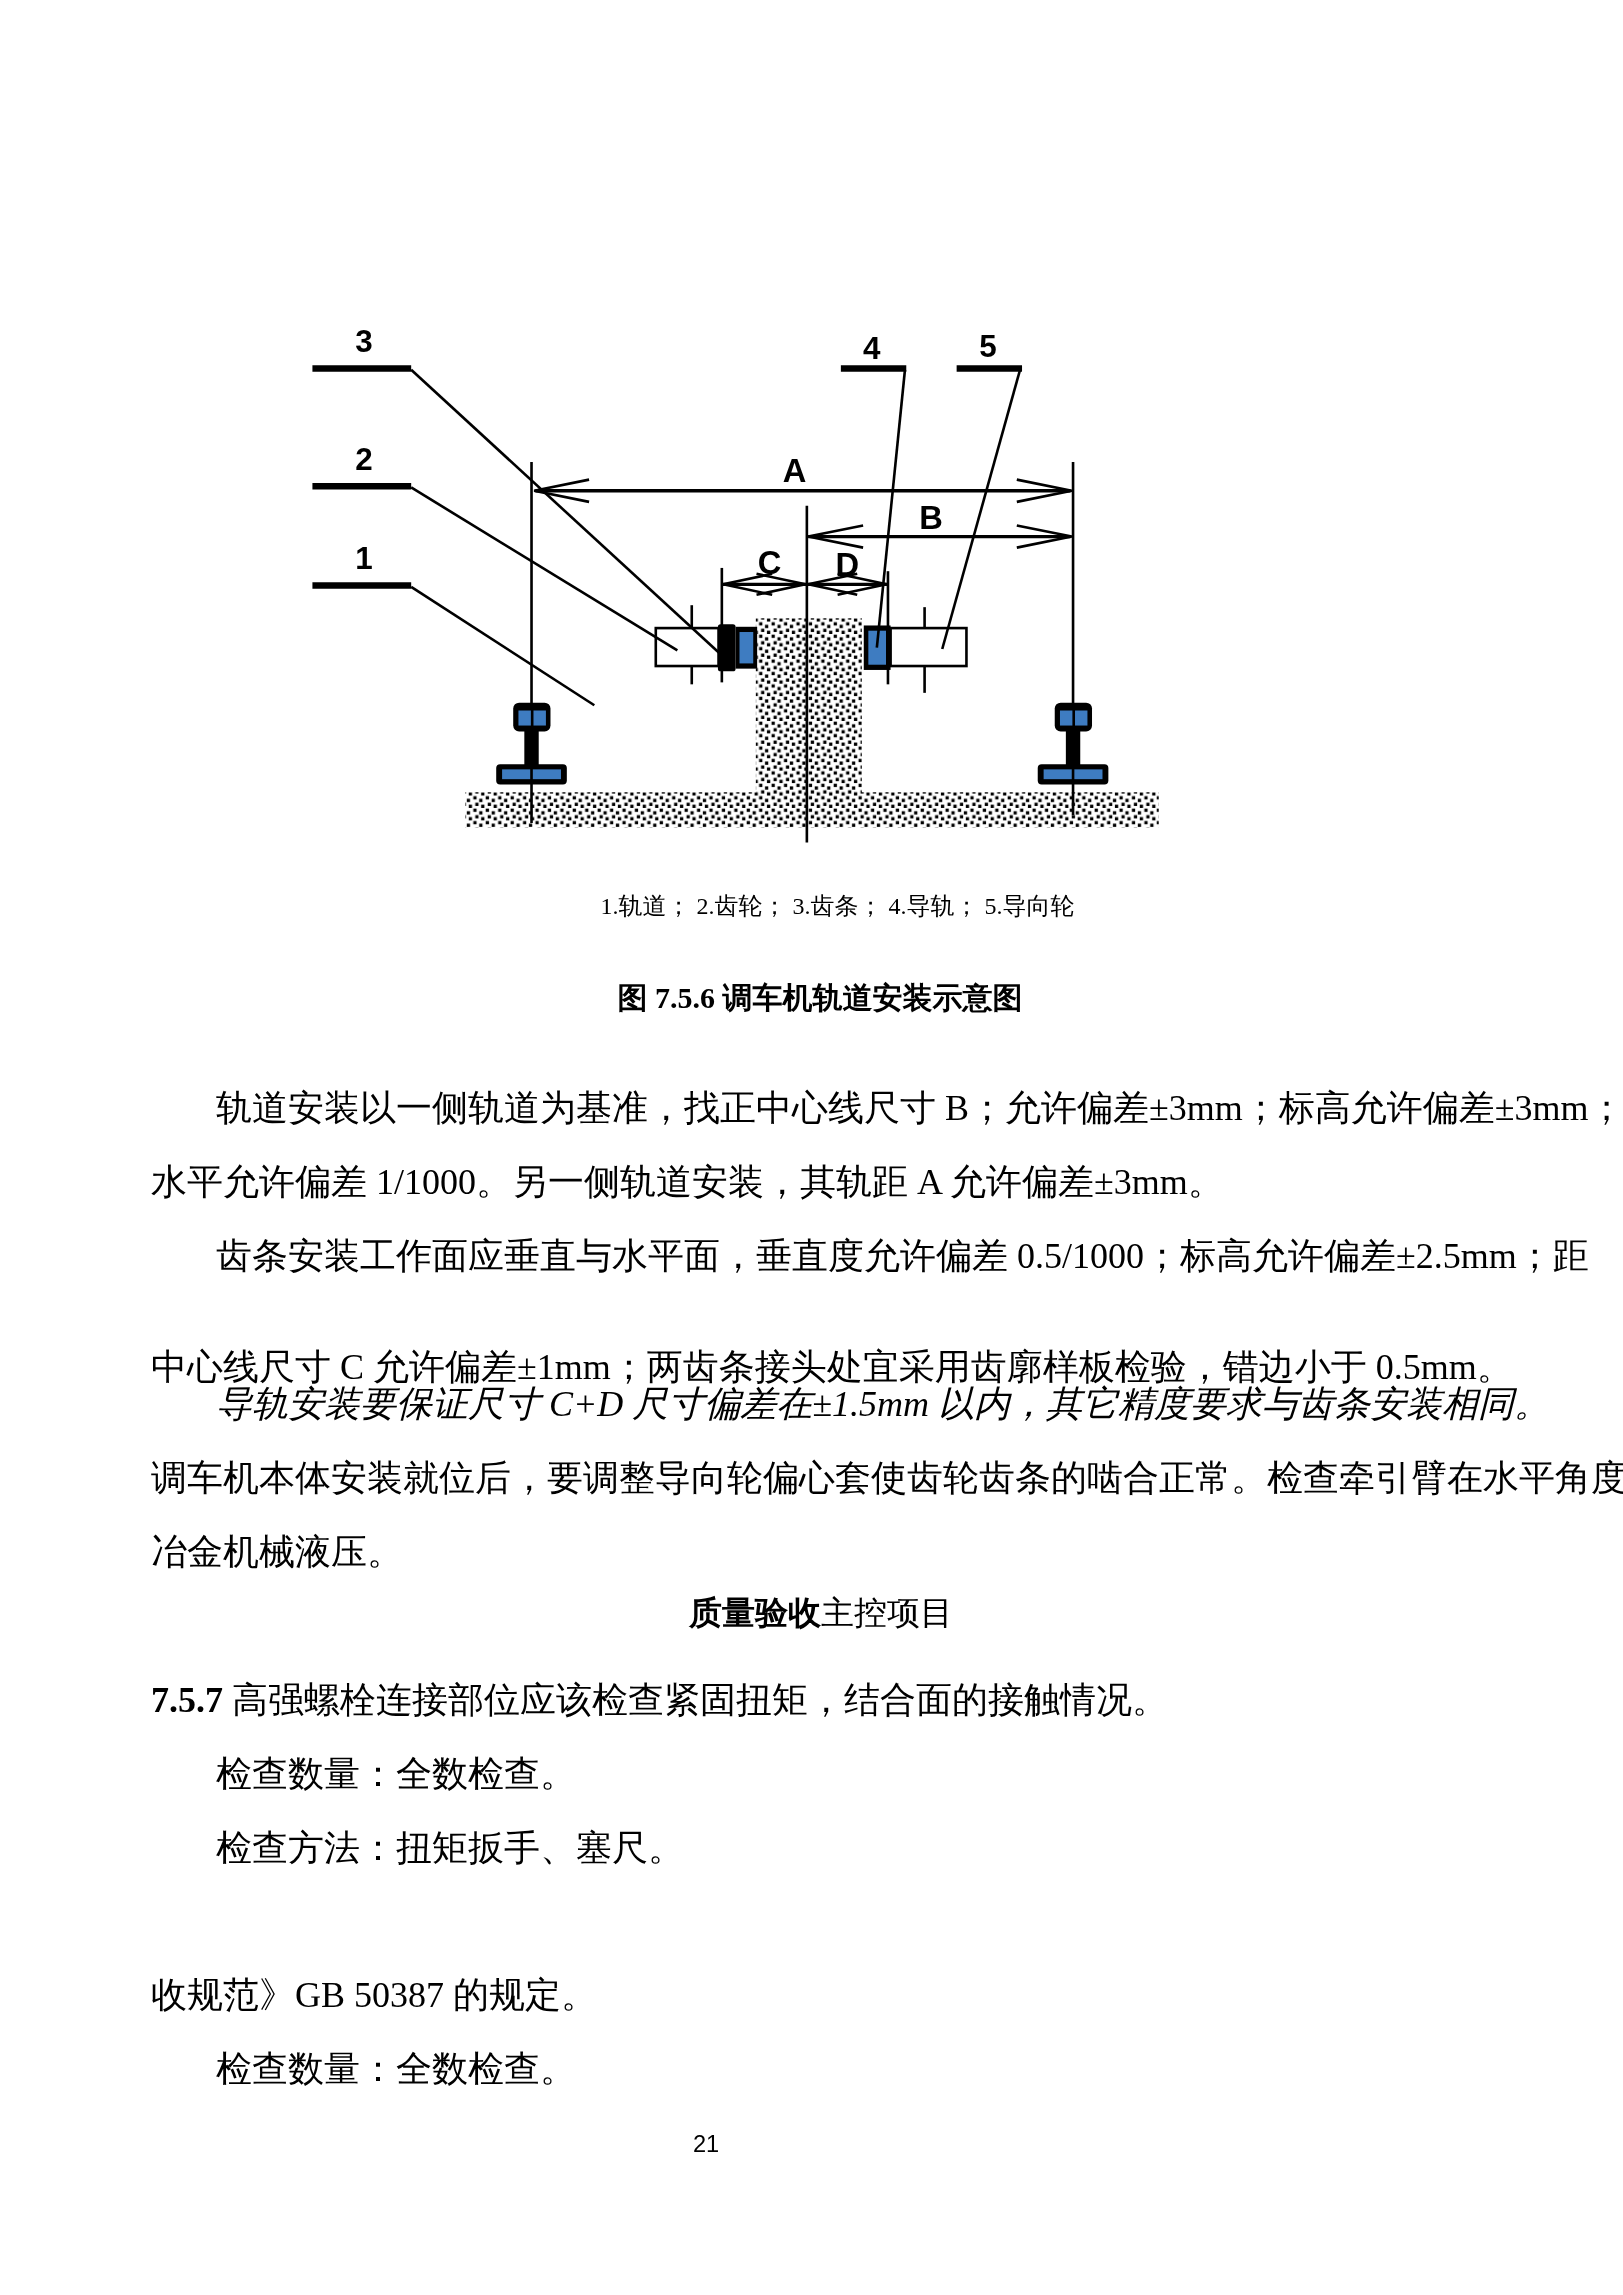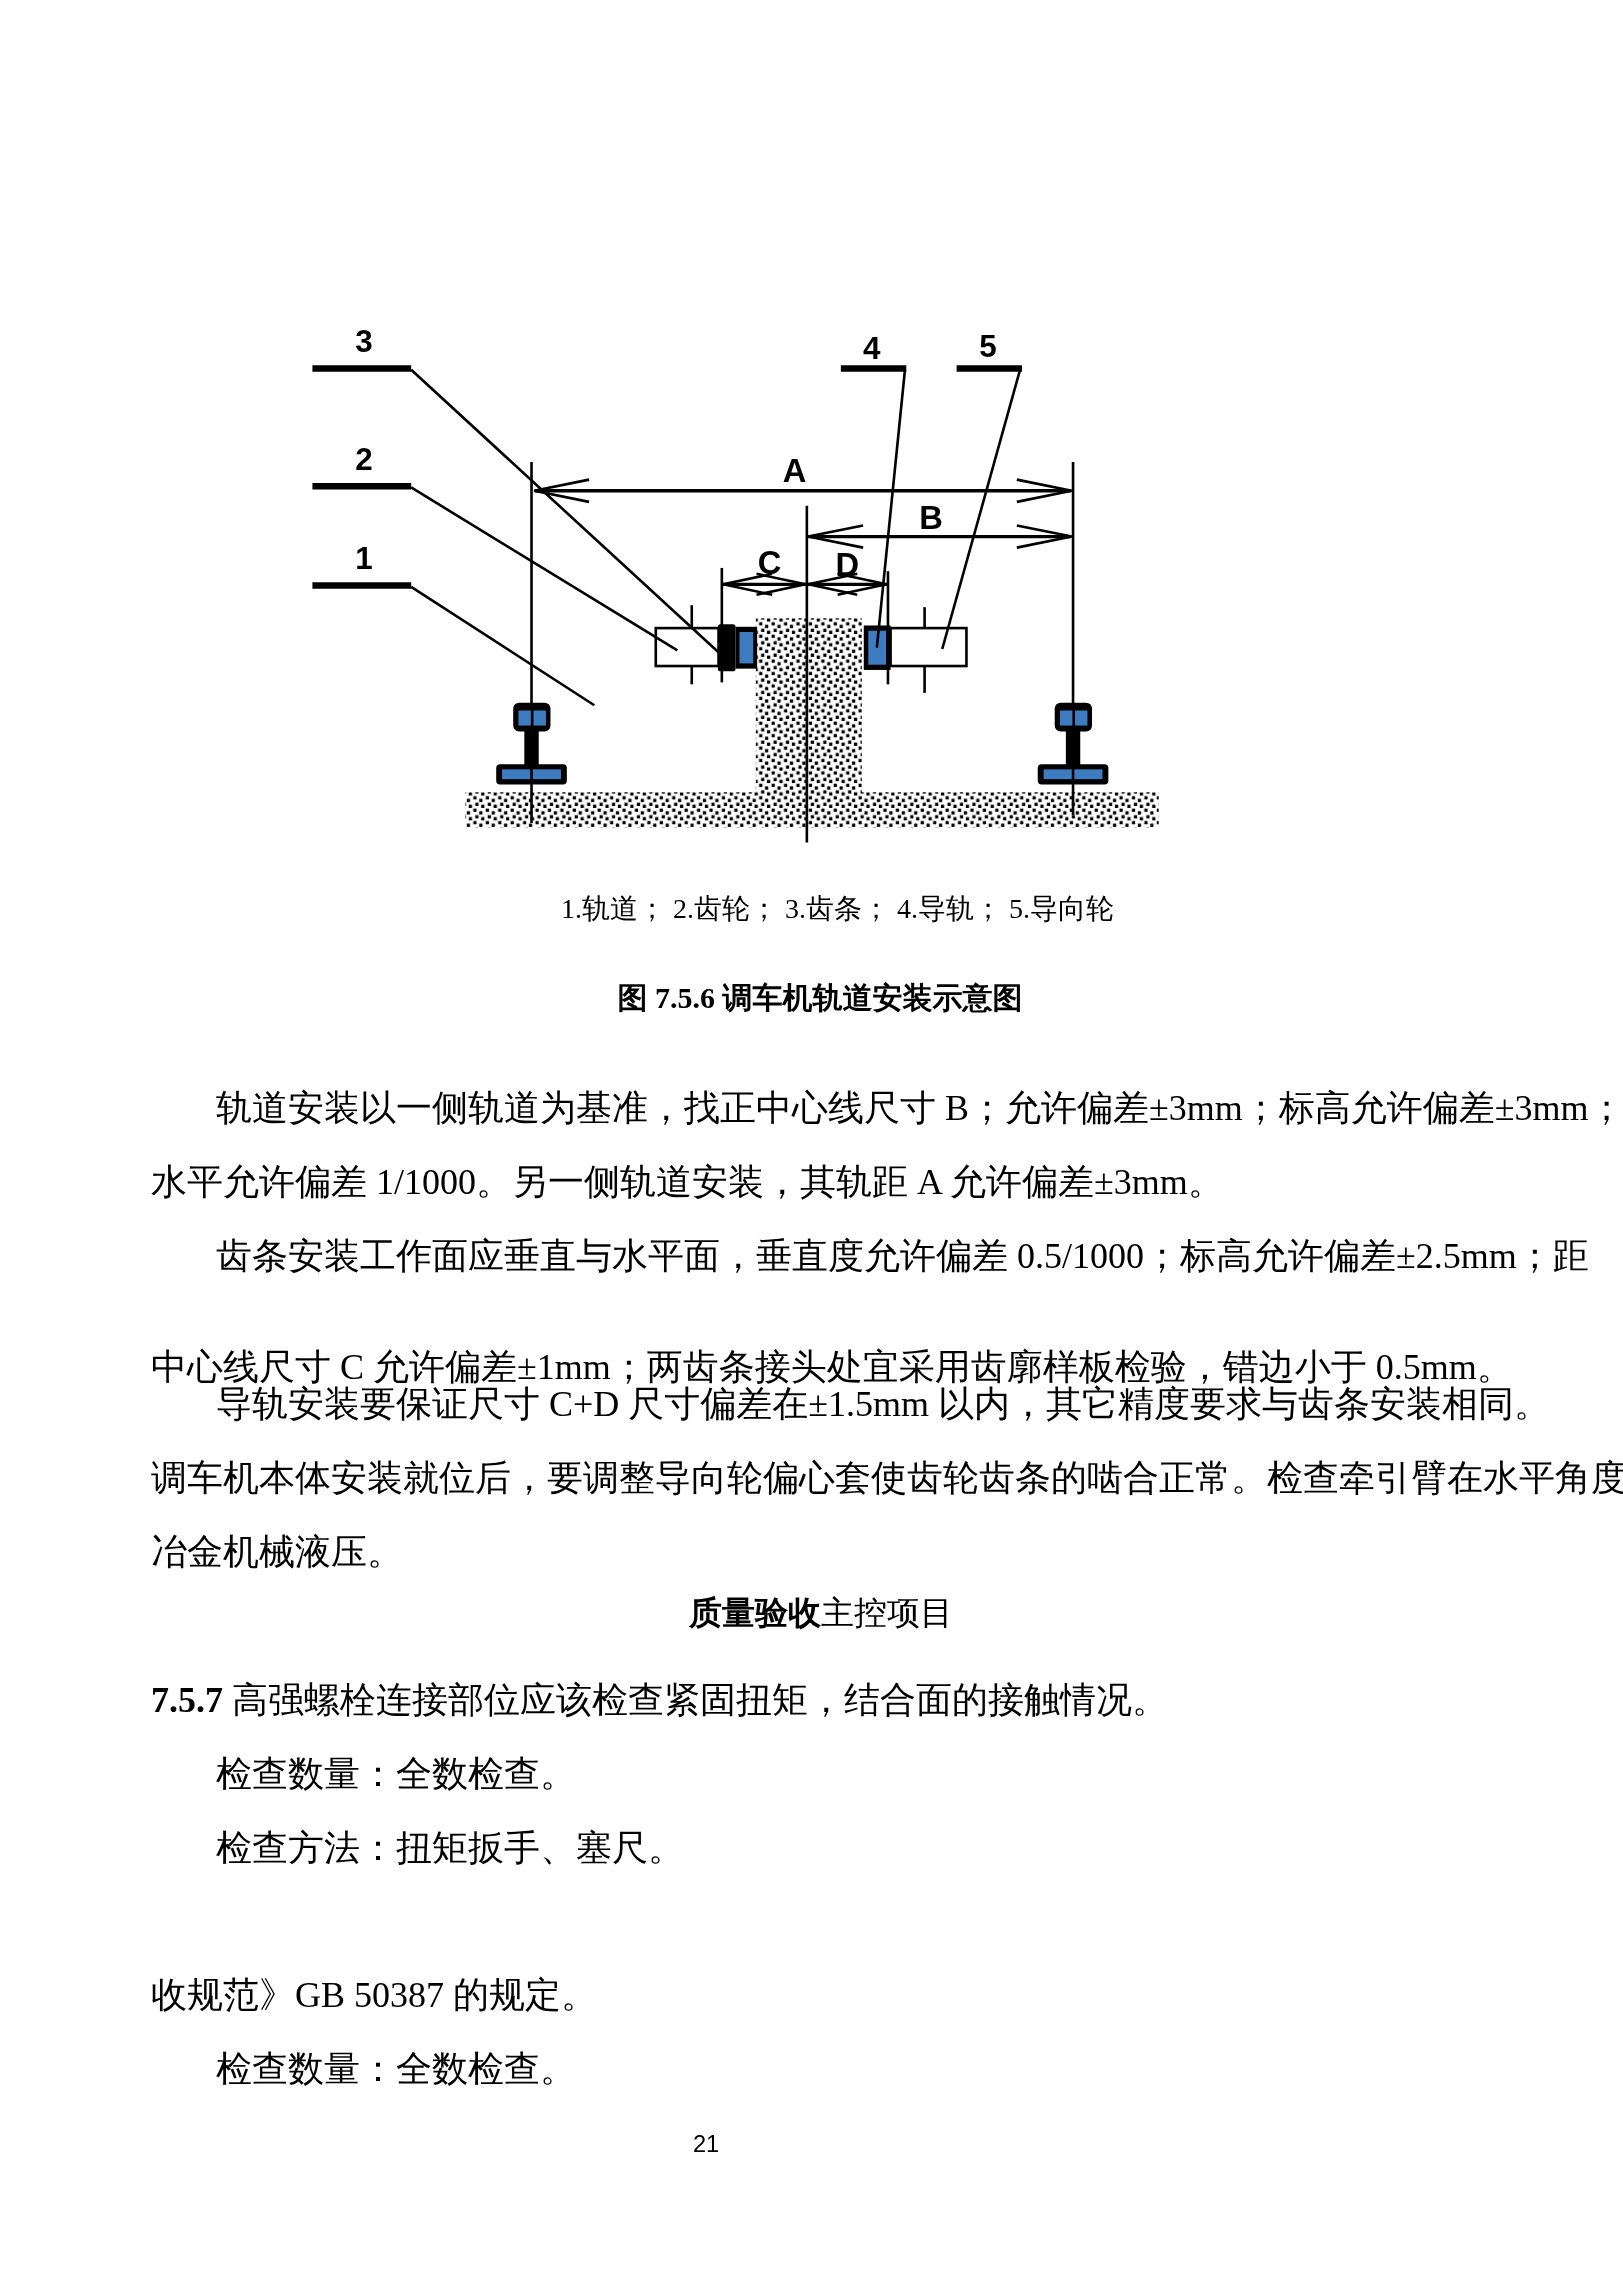--- a/index.html
+++ b/index.html
@@ -3,21 +3,21 @@
 <meta charset="utf-8">
 <style>
   html,body{margin:0;padding:0;background:#888;}
   .page{
     position:relative;width:1623px;height:2295px;background:#ffffff;
     font-family:"Liberation Serif","DejaVu Serif",serif;color:#000;overflow:hidden;
   }
   .abs{position:absolute;white-space:nowrap;}
   .bodyline{font-size:36px;line-height:37px;}
   .bold{font-weight:bold;}
-  .caption{top:890px;left:52px;width:1571px;text-align:center;font-size:28px;}
+  .caption{top:890px;left:52px;width:1571px;text-align:center;font-size:24px;}
   .figtitle{top:978px;left:0px;width:1640px;text-align:center;font-size:30px;font-weight:bold;}
   .heading{top:1595px;left:0px;width:1642px;text-align:center;font-size:33px;}
   .pagenum{top:2131px;left:0px;width:1412px;text-align:center;font-size:23.6px;font-family:"Liberation Sans","DejaVu Sans",sans-serif;}
   svg.diagram{position:absolute;left:275px;top:288px;width:929px;height:569px;}
   svg .lbl{font-family:"Liberation Sans","DejaVu Sans",sans-serif;font-weight:bold;font-size:48px;}
   svg .dim{font-family:"Liberation Sans","DejaVu Sans",sans-serif;font-weight:bold;font-size:50px;}
   svg line, svg polyline{stroke:#000;fill:none;}
 </style>
 </head>
 <body>
@@ -139,21 +139,21 @@
     </g>
   </svg>
 
   <div class="abs caption">1.轨道； 2.齿轮； 3.齿条； 4.导轨； 5.导向轮</div>
   <div class="abs figtitle">图 7.5.6 调车机轨道安装示意图</div>
 
   <div class="abs bodyline" style="top:1090px;left:216px;">轨道安装以一侧轨道为基准，找正中心线尺寸 B；允许偏差±3mm；标高允许偏差±3mm；</div>
   <div class="abs bodyline" style="top:1164px;left:151px;">水平允许偏差 1/1000。另一侧轨道安装，其轨距 A 允许偏差±3mm。</div>
   <div class="abs bodyline" style="top:1238px;left:216px;">齿条安装工作面应垂直与水平面，垂直度允许偏差 0.5/1000；标高允许偏差±2.5mm；距</div>
   <div class="abs bodyline" style="top:1349px;left:151px;">中心线尺寸 C 允许偏差±1mm；两齿条接头处宜采用齿廓样板检验，错边小于 0.5mm。</div>
-  <div class="abs bodyline" style="top:1386px;left:216px;">导轨安装要保证尺寸 C+D 尺寸偏差在±1.5mm 以内，其它精度要求与齿条安装相同。</div>
+  <div class="abs bodyline" style="top:1386px;left:216px;font-style:italic;">导轨安装要保证尺寸 C+D 尺寸偏差在±1.5mm 以内，其它精度要求与齿条安装相同。</div>
   <div class="abs bodyline" style="top:1460px;left:151px;">调车机本体安装就位后，要调整导向轮偏心套使齿轮齿条的啮合正常。检查牵引臂在水平角度</div>
   <div class="abs bodyline" style="top:1534px;left:151px;">冶金机械液压。</div>
 
   <div class="abs bodyline heading">
     <span class="bold">质量验收</span><span>主控项目</span>
   </div>
 
   <div class="abs bodyline" style="top:1682px;left:151px;">
     <span class="bold">7.5.7</span><span> 高强螺栓连接部位应该检查紧固扭矩，结合面的接触情况。</span>
   </div>

